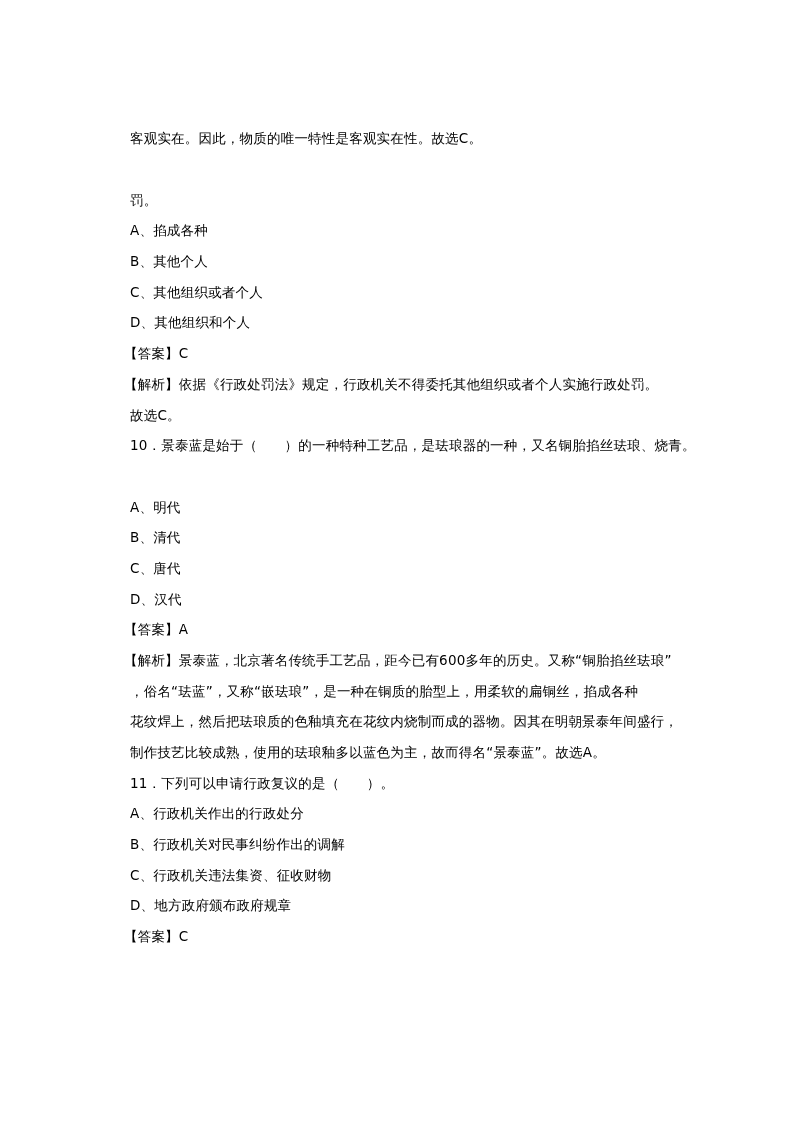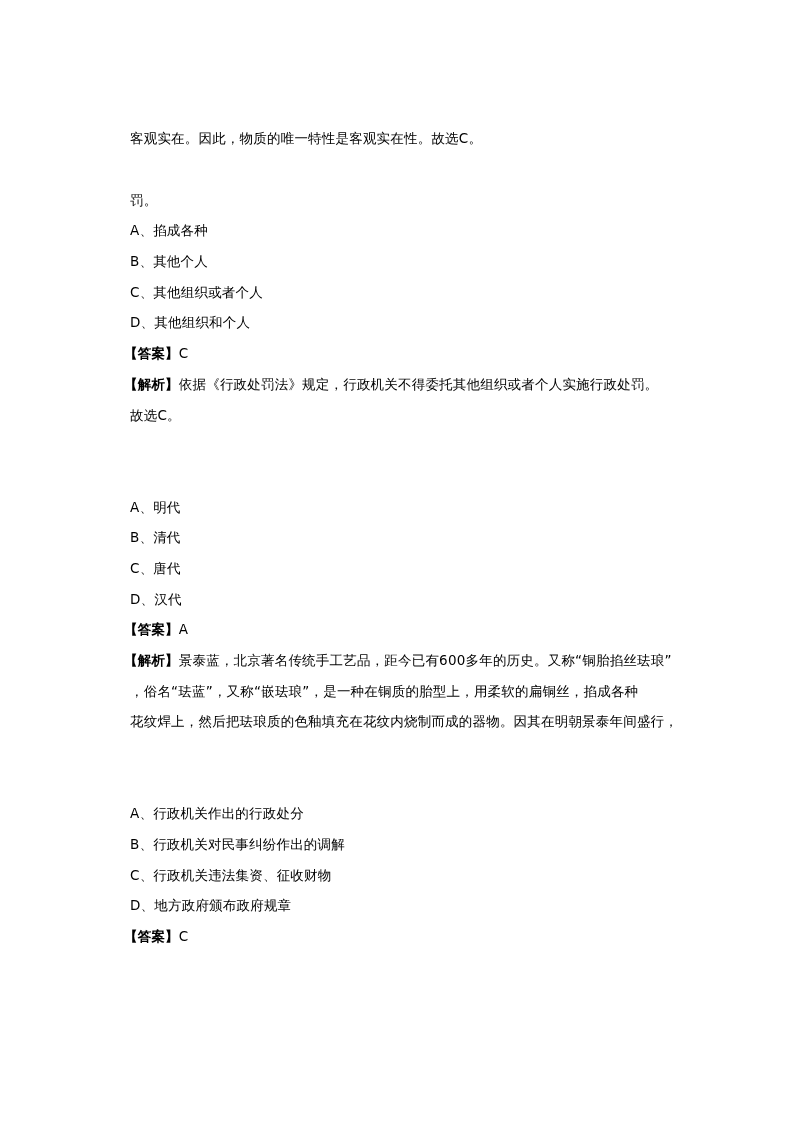--- a/index.html
+++ b/index.html
@@ -24,21 +24,21 @@
     }
     .line {
       position: absolute;
       left: 118px;
       font-size: 13.5px;
       line-height: 16px;
       white-space: nowrap;
       letter-spacing: 0.2px;
     }
     .bracket {
-      font-weight: bold;
+      font-weight: normal;
     }
     .ans-label {
       margin-left: -6px;
     }
   </style>
 </head>
 <body>
 
 <div class="page">
 
@@ -50,33 +50,36 @@
   <div class="line" style="top:284px">C、其他组织或者个人</div>
   <div class="line" style="top:314px">D、其他组织和个人</div>
   <div class="line ans-label" style="top:345px">
     <span class="bracket">【答案】</span><span>C</span>
   </div>
   <div class="line ans-label" style="top:376px">
     <span class="bracket">【解析】</span><span>依据《行政处罚法》规定，行政机关不得委托其他组织或者个人实施行政处罚。</span>
   </div>
   <div class="line" style="top:407px">故选C。</div>
 
+  <div class="line" style="top:437px">10．景泰蓝是始于（　　）的一种特种工艺品，是珐琅器的一种，又名铜胎掐丝珐琅、烧青。</div>
   <div class="line" style="top:499px">A、明代</div>
   <div class="line" style="top:529px">B、清代</div>
   <div class="line" style="top:560px">C、唐代</div>
   <div class="line" style="top:591px">D、汉代</div>
   <div class="line ans-label" style="top:621px">
     <span class="bracket">【答案】</span><span>A</span>
   </div>
   <div class="line ans-label" style="top:652px">
     <span class="bracket">【解析】</span><span>景泰蓝，北京著名传统手工艺品，距今已有600多年的历史。又称“铜胎掐丝珐琅”</span>
   </div>
   <div class="line" style="top:713px">花纹焊上，然后把珐琅质的色釉填充在花纹内烧制而成的器物。因其在明朝景泰年间盛行，</div>
   <div class="line" style="top:683px">，俗名“珐蓝”，又称“嵌珐琅”，是一种在铜质的胎型上，用柔软的扁铜丝，掐成各种</div>
+  <div class="line" style="top:744px">制作技艺比较成熟，使用的珐琅釉多以蓝色为主，故而得名“景泰蓝”。故选A。</div>
 
+  <div class="line" style="top:775px">11．下列可以申请行政复议的是（　　）。</div>
   <div class="line" style="top:805px">A、行政机关作出的行政处分</div>
   <div class="line" style="top:836px">B、行政机关对民事纠纷作出的调解</div>
   <div class="line" style="top:867px">C、行政机关违法集资、征收财物</div>
   <div class="line" style="top:897px">D、地方政府颁布政府规章</div>
   <div class="line ans-label" style="top:928px">
     <span class="bracket">【答案】</span><span>C</span>
   </div>
 
 </div>
 

